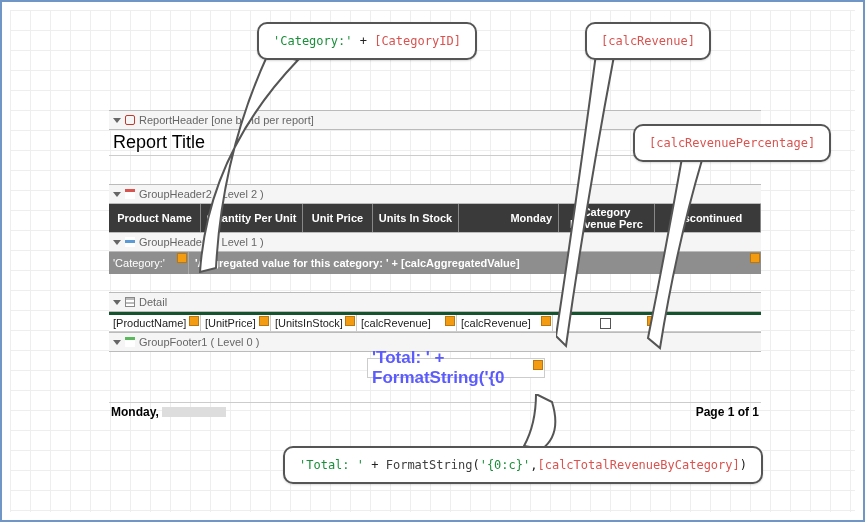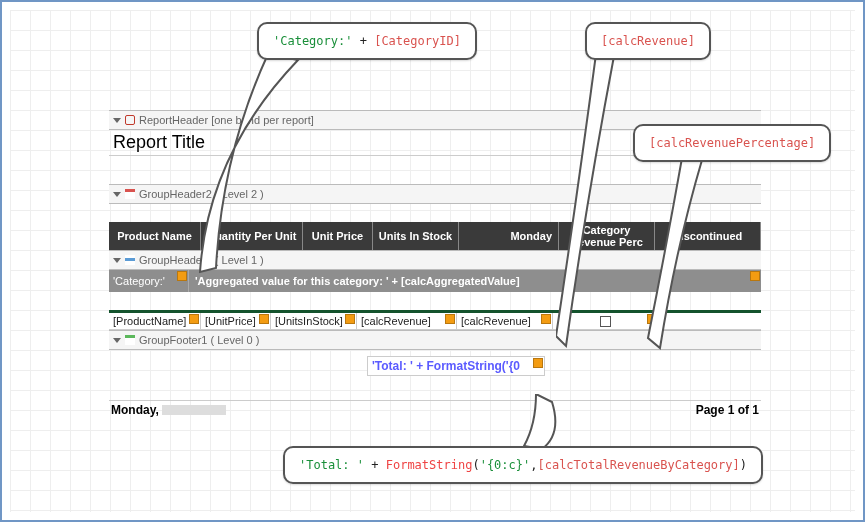--- a/index.html
+++ b/index.html
@@ -54,21 +54,20 @@
   .icon-detail { border:1px solid #888; background:linear-gradient(#bbb 0 2px,#fff 2px 4px,#bbb 4px 6px,#fff 6px);}
   .report-title {
     font-size: 18px;
     padding: 2px 4px;
     border-bottom: 1px solid #ccc;
     height: 26px;
   }
   .col-header-row {
     display: flex;
     height: 28px;
-    margin-top: 18px;
   }
   .col-header-cell {
     background: #3a3a3a;
     color: #fff;
     font-weight: bold;
     font-size: 11px;
     border-right: 1px solid #888;
     display: flex;
     align-items: center;
     justify-content: center;
@@ -110,21 +109,21 @@
   .detail-cell .tag { top:1px; right:1px; }
   .chk { width:11px; height:11px; border:1px solid #555; margin:auto;}
   .foot-total {
     margin-top:6px;
     margin-left:258px;
     width:178px;
     height:20px;
     border:1px solid #ccc;
     font-weight:bold;
     color:#5b5bff;
-    font-size:12px;
+    font-size:17px;
     display:flex; align-items:center;
     padding:0 4px;
     position:relative;
     background:#fff;
   }
   .pagefoot {
     margin-top:24px;
     display:flex; justify-content:space-between;
     font-size:12px; font-weight:bold;
     padding:0 2px;
@@ -140,21 +139,21 @@
     padding:10px 14px;
     font-family: Consolas, monospace;
     font-size:12px;
     white-space:nowrap;
     box-shadow: 0 1px 2px rgba(0,0,0,.15);
     z-index: 5;
   }
   .tok-str { color:#1a8f3a; }
   .tok-op { color:#222; }
   .tok-fld { color:#d9534f; }
-  .tok-fn { color:#ef4444; }
+  .tok-fn { color:#404040; }
   svg.tail { position:absolute; z-index:4; pointer-events:none; }
   svg.tail path { fill:#fff; stroke:#555; stroke-width:2; }
 </style>
 </head>
 <body>
 
 <div class="grid-bg"></div>
 
 <div class="canvas">
 
@@ -191,20 +190,25 @@
       <span>'Category:'</span>
       <span class="tag"></span>
     </div>
     <div class="gh1-rest">
       <span>'Aggregated value for this category: ' + [calcAggregatedValue]</span>
       <span class="tag"></span>
     </div>
   </div>
   <div class="spacer"></div>
 
+  <div class="band-header">
+    <span class="tri"></span>
+    <span class="icon-box icon-detail"></span>
+    <span>Detail</span>
+  </div>
   <div class="detail-row">
     <div class="detail-cell" style="width:92px">
         <span>[ProductName]</span>
         <span class="tag"></span>
       </div>
     <div class="detail-cell" style="width:70px">
         <span>[UnitPrice]</span>
         <span class="tag"></span>
       </div>
     <div class="detail-cell" style="width:86px">

